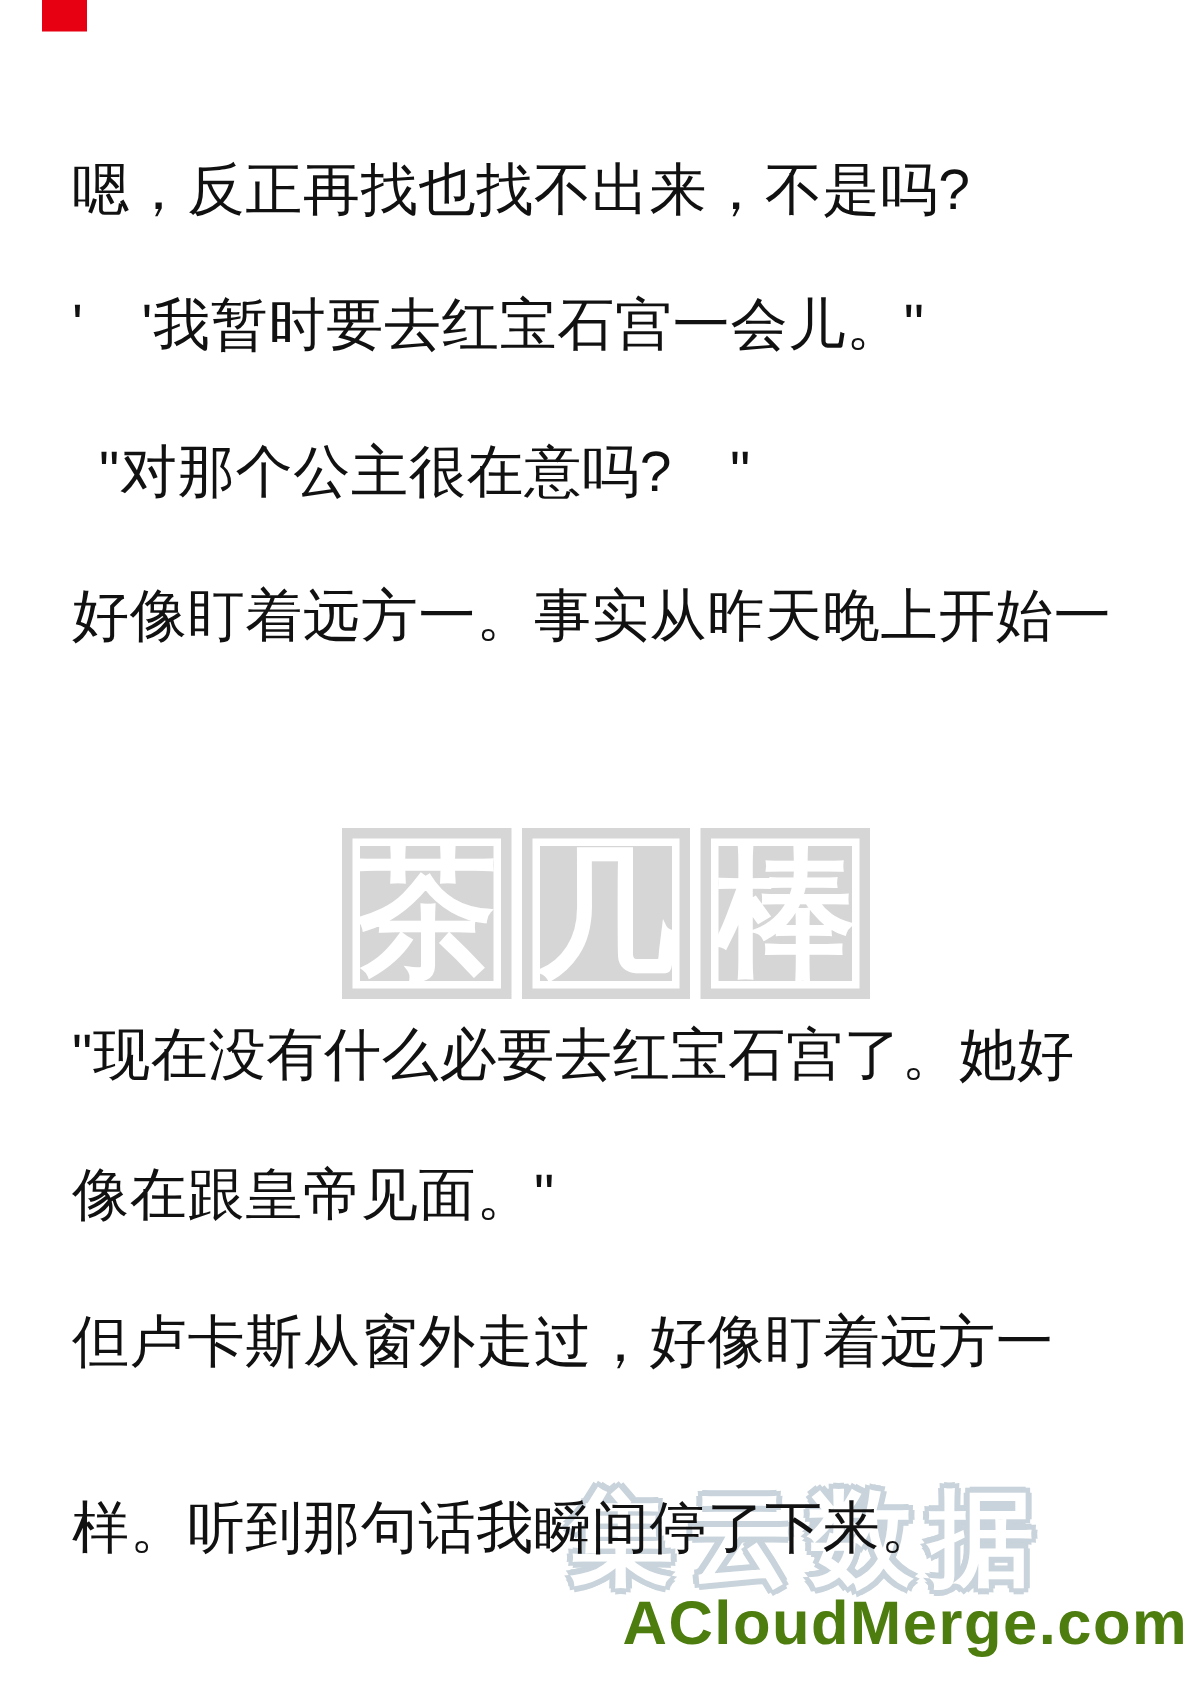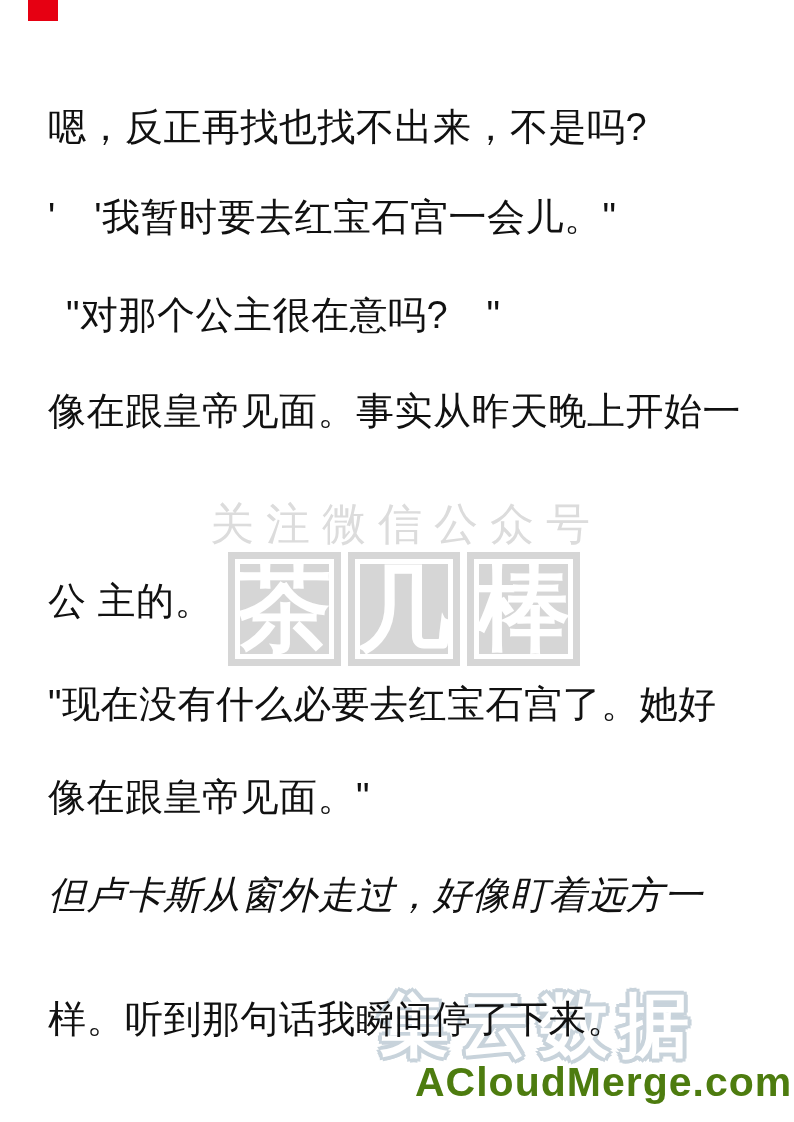--- a/index.html
+++ b/index.html
@@ -16,21 +16,21 @@
     letter-spacing:0.5px; color:#111111; white-space:pre; z-index:2;
   }
   .line-1 { top:108px; }
   .line-2 { top:198px; }
   .line-3 { top:296px; left:66px; }
   .line-4 { top:392px; }
   .line-5 { top:488px; }
   .line-6 { top:582px; }
   .line-7 { top:685px; }
   .line-8 { top:778px; }
-  .line-9 { top:876px;font-style:italic; }
+  .line-9 { top:876px; }
   .line-10 { top:1000px; }
 
   
   .wm-top {
     position:absolute; left:210px; top:502px; font-size:44px; line-height:1;
     letter-spacing:12px; color:#dcdcdc; white-space:pre; z-index:1;
   }
   .wm-boxes {
     position:absolute; left:228px; top:552px; width:352px; height:114px;
     display:flex; gap:7px; z-index:1;
@@ -59,43 +59,41 @@
     font-weight:bold; letter-spacing:1px; color:#4d7c0f; z-index:1; white-space:pre;
   }
 </style>
 </head>
 <body>
 
 <div class="page">
 
   <div class="red-marker"></div>
 
-  <div class="wm-top">关注微信公众号</div>
 
   <div class="wm-boxes">
     <div class="wm-box">
       <div class="wm-box-frame"></div>
       <div class="wm-box-char">茶</div>
     </div>
     <div class="wm-box">
       <div class="wm-box-frame"></div>
       <div class="wm-box-char">几</div>
     </div>
     <div class="wm-box">
       <div class="wm-box-frame"></div>
       <div class="wm-box-char">棒</div>
     </div>
   </div>
 
 
   <div class="line line-1">嗯，反正再找也找不出来，不是吗?</div>
   <div class="line line-2">'　'我暂时要去红宝石宫一会儿。"</div>
   <div class="line line-3">"对那个公主很在意吗?　"</div>
-  <div class="line line-4">像在跟皇帝见面。事实从昨天晚上开始一</div>
-  <div class="line line-6">公 主的。</div>
+  <div class="line line-4">好像盯着远方一。事实从昨天晚上开始一</div>
   <div class="line line-7">"现在没有什么必要去红宝石宫了。她好</div>
   <div class="line line-8">像在跟皇帝见面。"</div>
   <div class="line line-9">但卢卡斯从窗外走过，好像盯着远方一</div>
   <div class="line line-10">样。听到那句话我瞬间停了下来。</div>
 
   <div class="wm-brand">集云数据</div>
   <div class="wm-url">ACloudMerge.com</div>
 
 </div>
 

